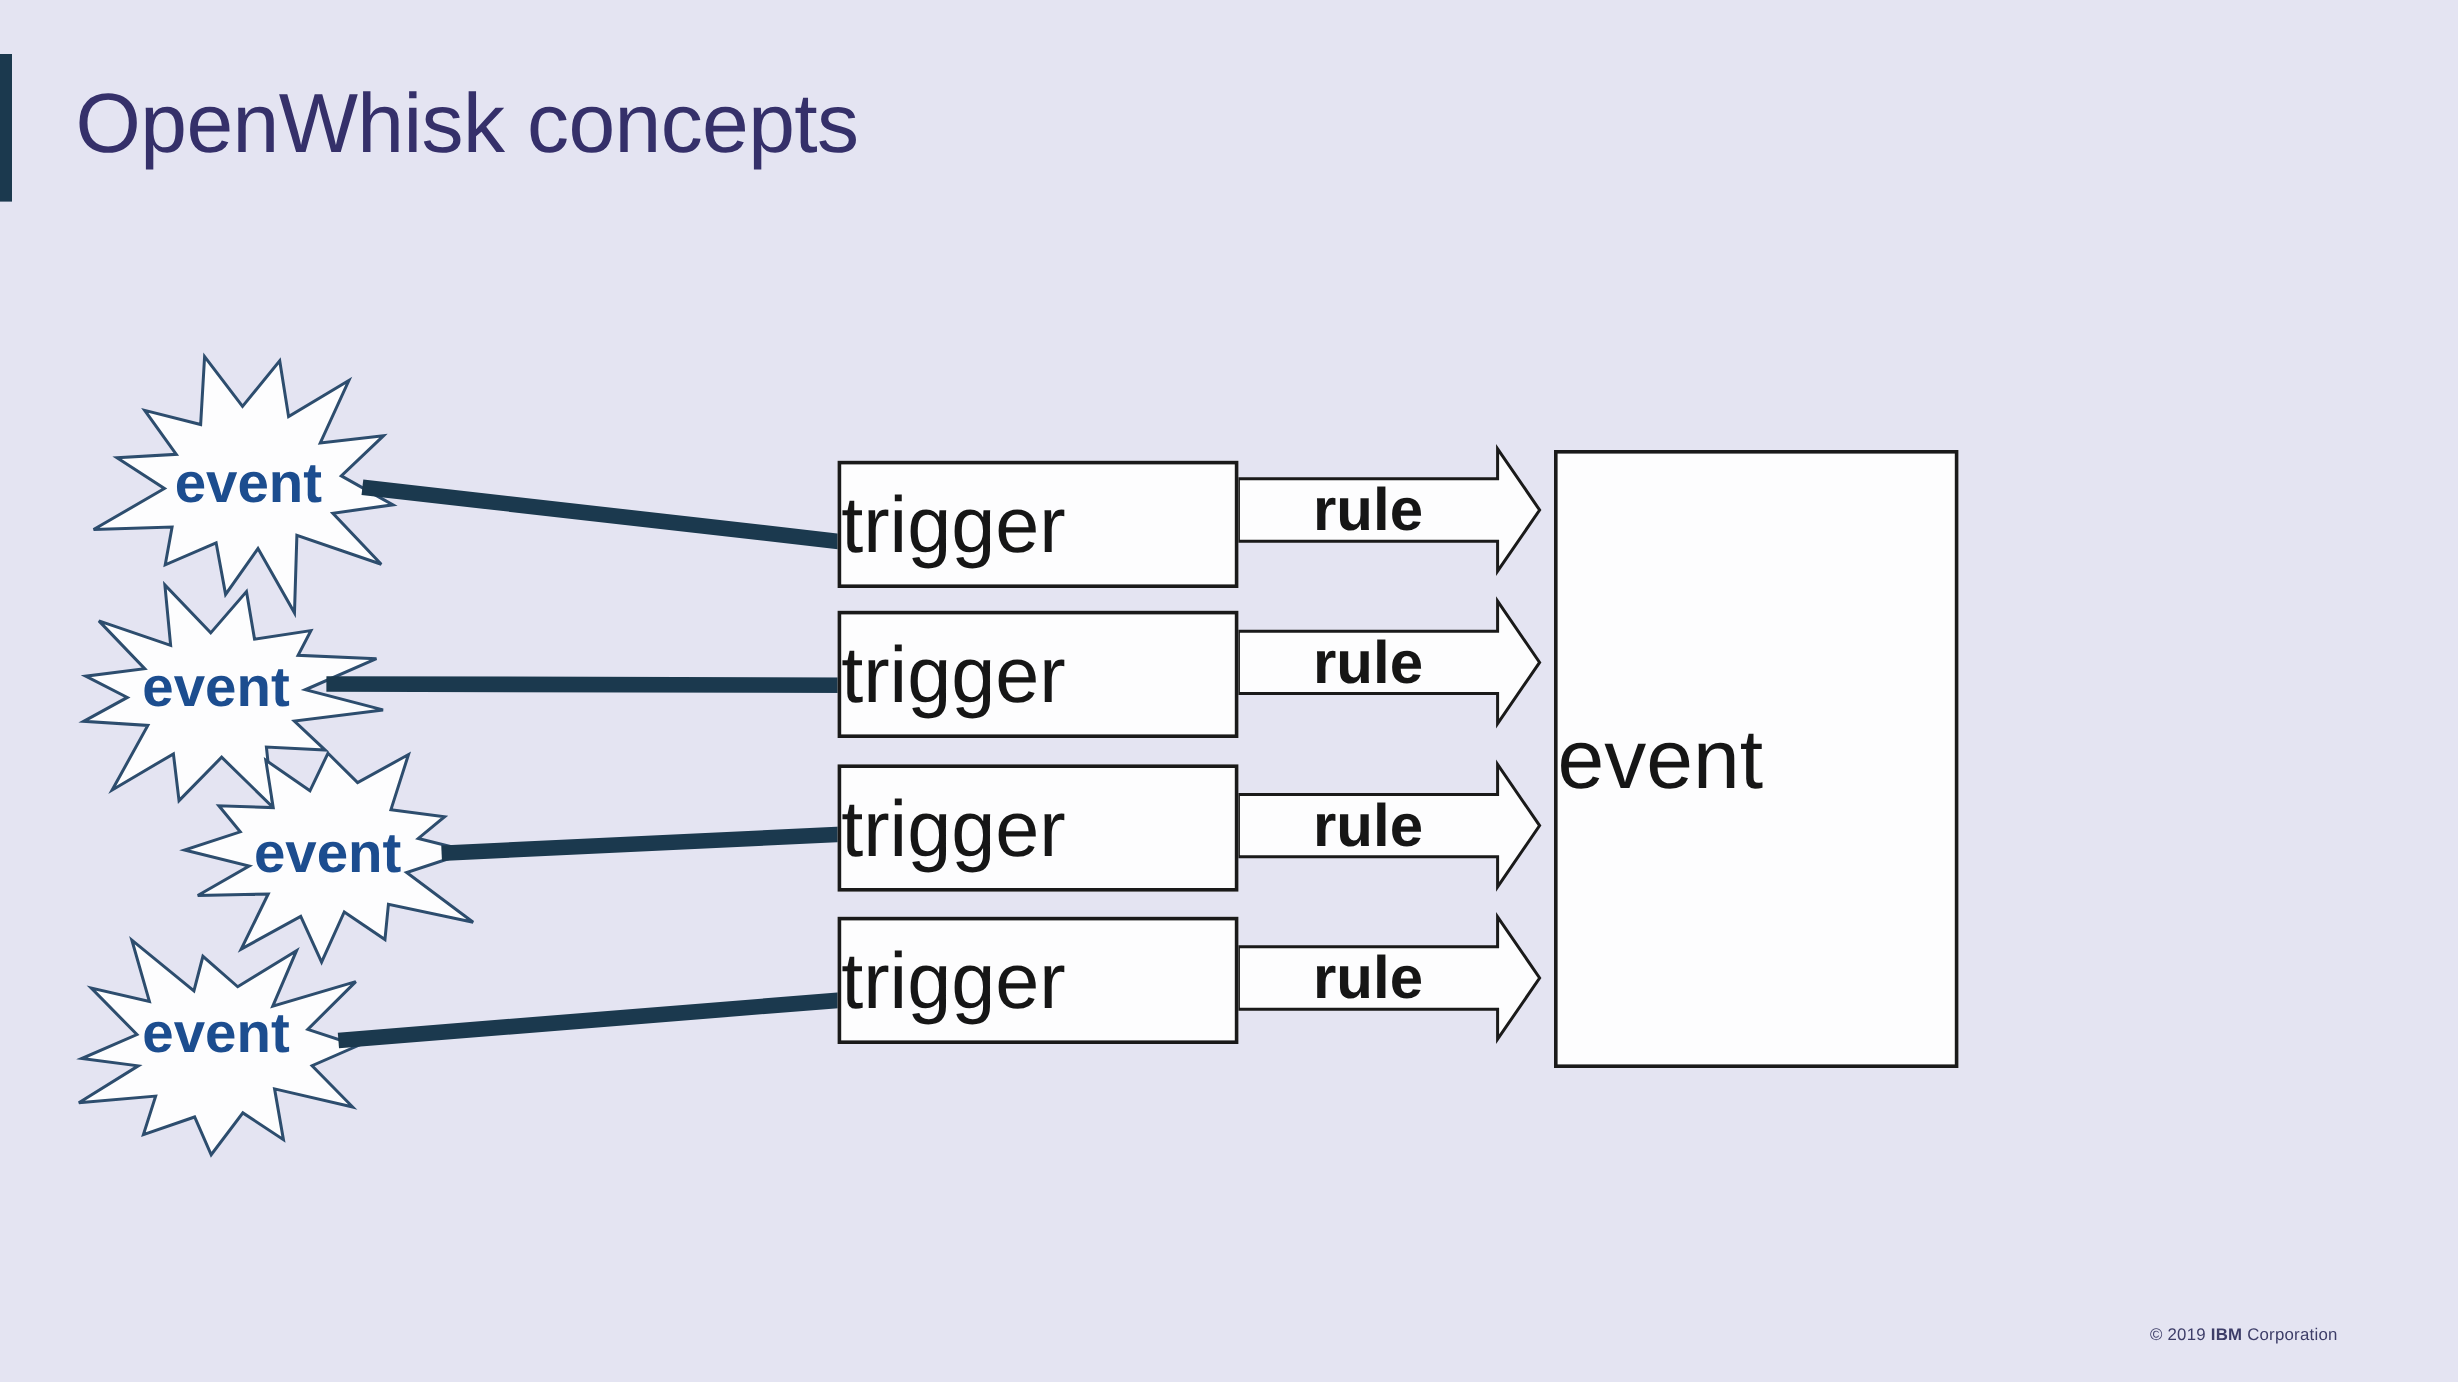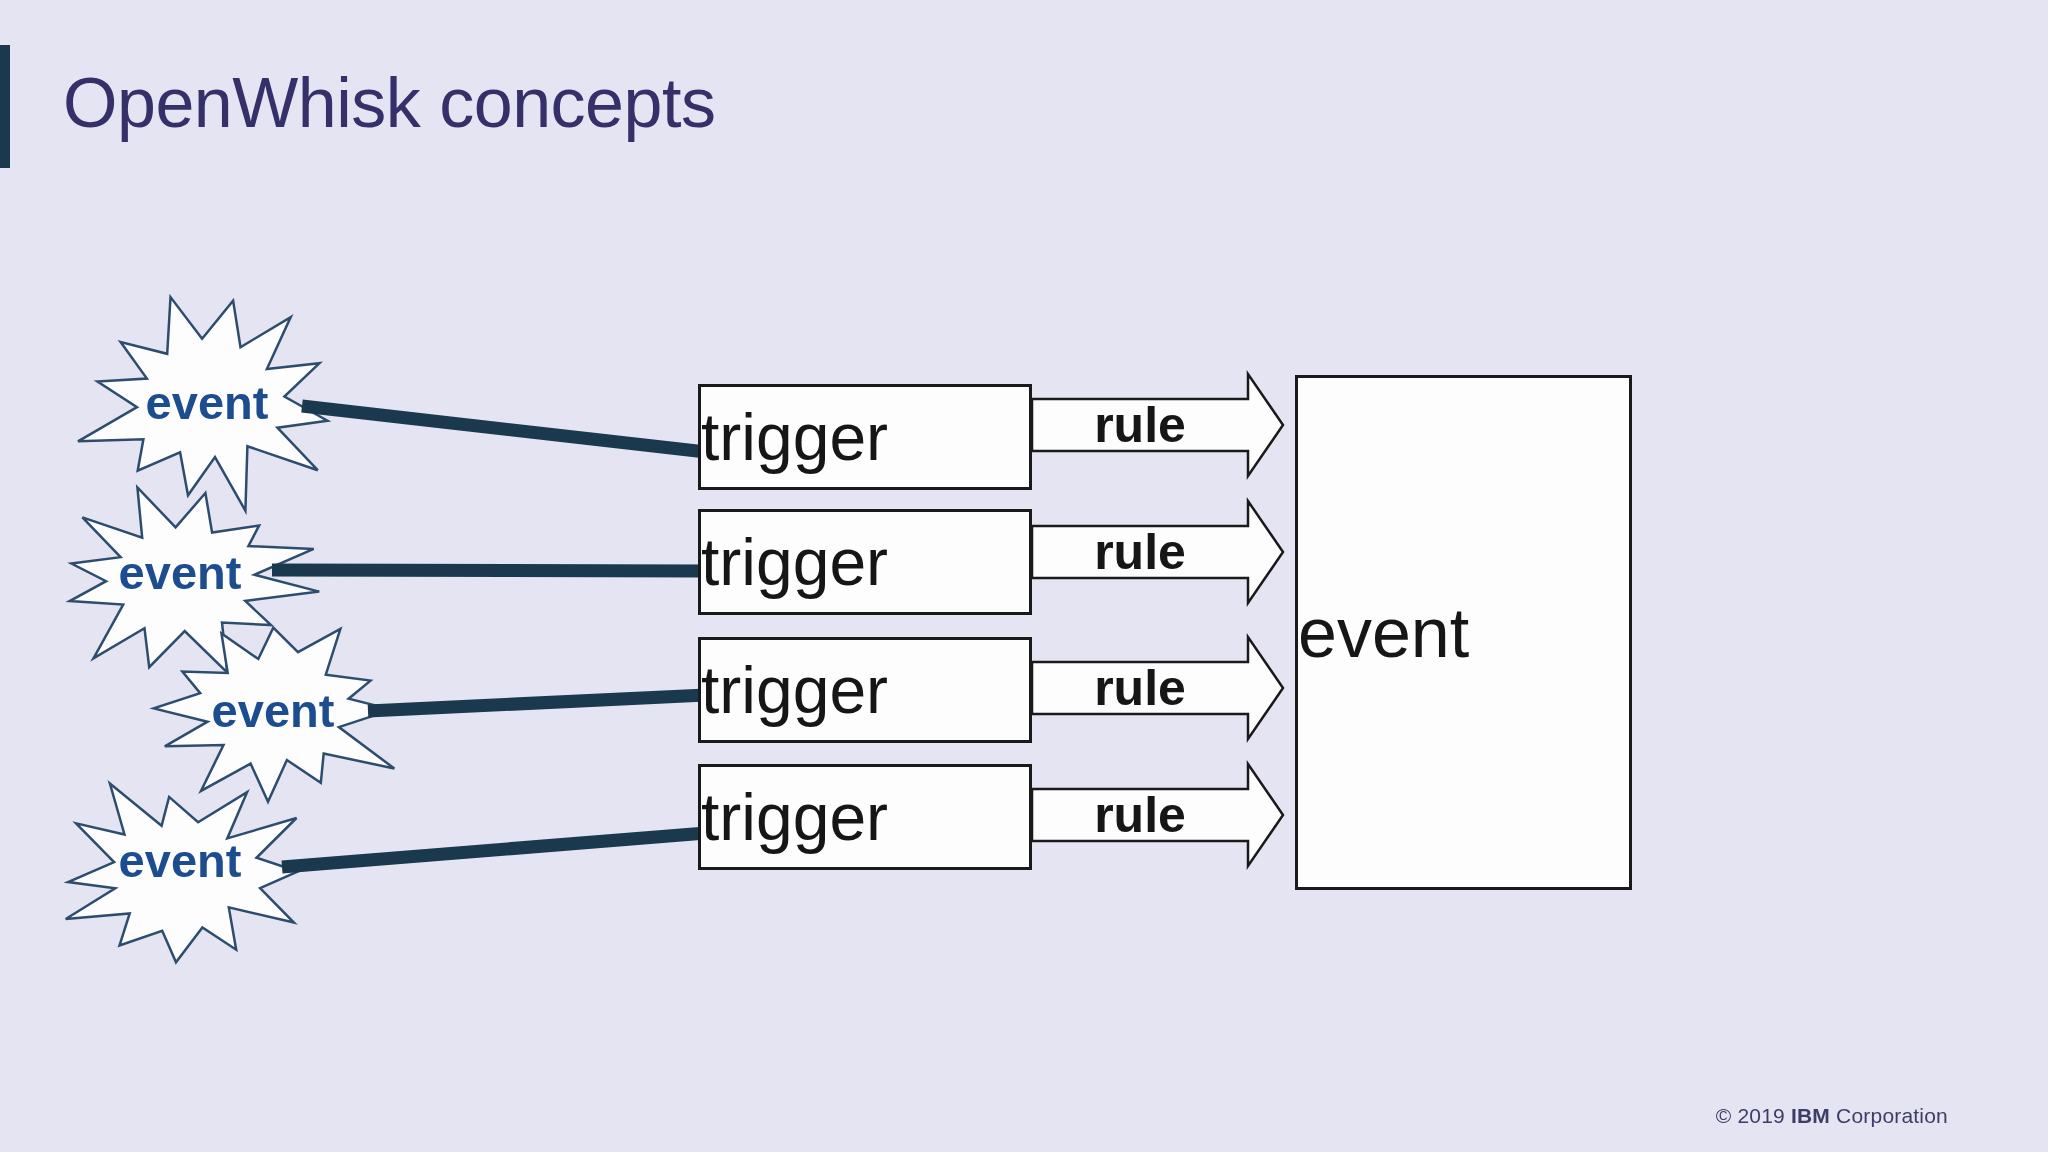--- a/index.html
+++ b/index.html
@@ -33,21 +33,21 @@
   .trigger-box .node-label{font-size:66px;color:var(--diagram-text);}
   .action-box .node-label{font-size:70px;color:var(--diagram-text);}
   .float-label{
     position:absolute;transform:translate(-50%,-50%);
     white-space:nowrap;z-index:3;font-weight:bold;
   }
   .event-label{font-size:47px;color:var(--event-text);}
   .rule-label{font-size:50px;color:var(--diagram-text);}
   #copyright{
     position:absolute;right:100px;top:1104px;
-    font-size:21px;color:var(--copyright);letter-spacing:0.2px;
+    font-size:14px;color:var(--copyright);letter-spacing:0.2px;
     white-space:nowrap;z-index:2;
   }
   #copyright .brand{font-weight:700;}
 </style>
 </head>
 <body>
 
 <div id="slide">
   <div id="accent-bar"></div>
   <h1 id="page-title">OpenWhisk concepts</h1>

